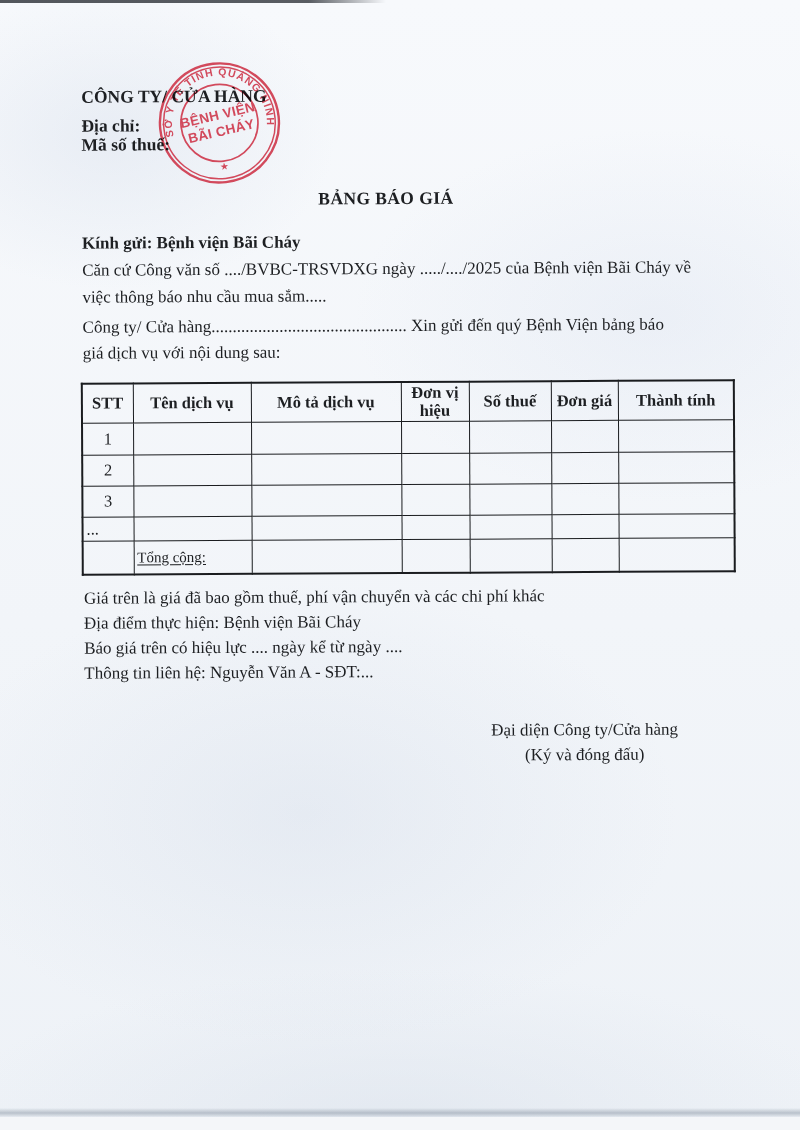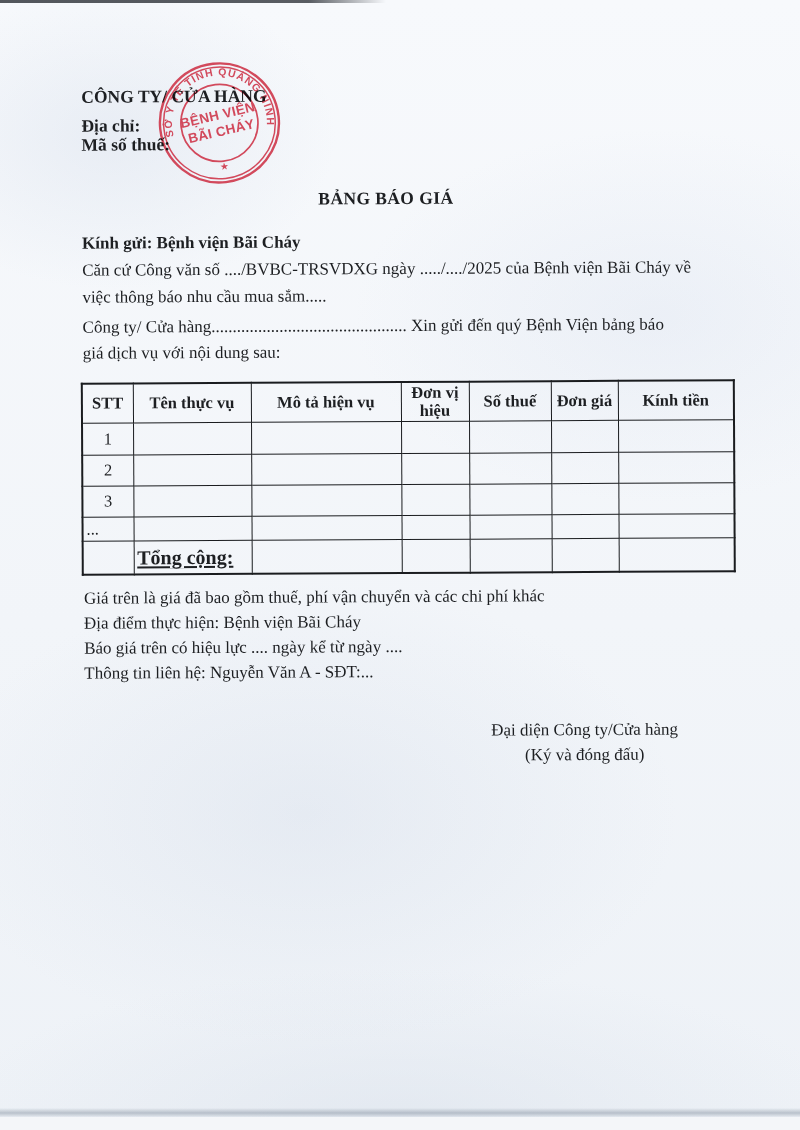--- a/index.html
+++ b/index.html
@@ -40,21 +40,21 @@
   }
   table.quote th {
     font-size:16.5px; font-weight:bold; text-align:center; vertical-align:middle;
     height:38px; line-height:1.12;
   }
   td.num { text-align:center; font-size:16.5px; vertical-align:middle; }
   td.dots { text-align:left; padding-left:6px; font-size:16.5px; vertical-align:middle; }
   tr.r1 td { height:31px; } tr.r2 td { height:30px; } tr.r3 td { height:30px; }
   tr.r4 td { height:23px; } tr.rt td { height:32px; }
   td.total {
-    font-weight:bold; font-size:20px; text-decoration:underline;
+    font-weight:normal; font-size:15px; text-decoration:underline;
     text-underline-offset:2px; padding-left:8px; vertical-align:middle;
   }
 
   
   .top-edge {
     left:0; top:0; width:386px; height:2.6px;
     background:linear-gradient(90deg, #3c4046 0%, #43474d 80%, rgba(67,71,77,0) 100%);
     opacity:0.88;
   }
   .bottom-edge {
@@ -107,26 +107,26 @@
           <col style="width:118px">
           <col style="width:150px">
         <col style="width:68px">
           <col style="width:82px">
           <col style="width:67px">
           <col style="width:116px">
       </colgroup>
       <thead>
         <tr>
           <th>STT</th>
-          <th>Tên thực vụ</th>
-          <th>Mô tả hiện vụ</th>
+          <th>Tên dịch vụ</th>
+          <th>Mô tả dịch vụ</th>
           <th>Đơn vị hiệu</th>
           <th>Số thuế</th>
           <th>Đơn giá</th>
-          <th>Kính tiền</th>
+          <th>Thành tính</th>
         </tr>
       </thead>
       <tbody>
         <tr class="r1">
           <td class="num">1</td>
           <td></td>
           <td></td>
           <td></td>
           <td></td>
           <td></td>

